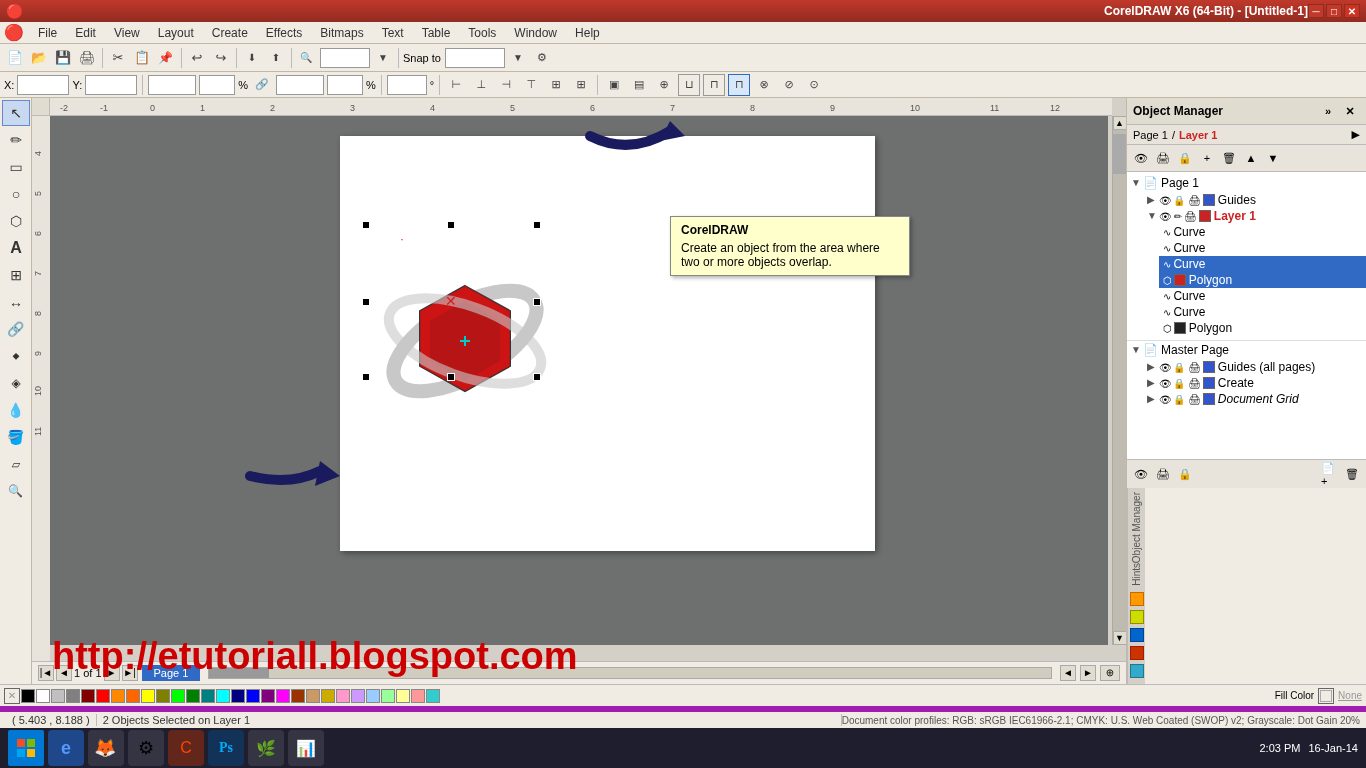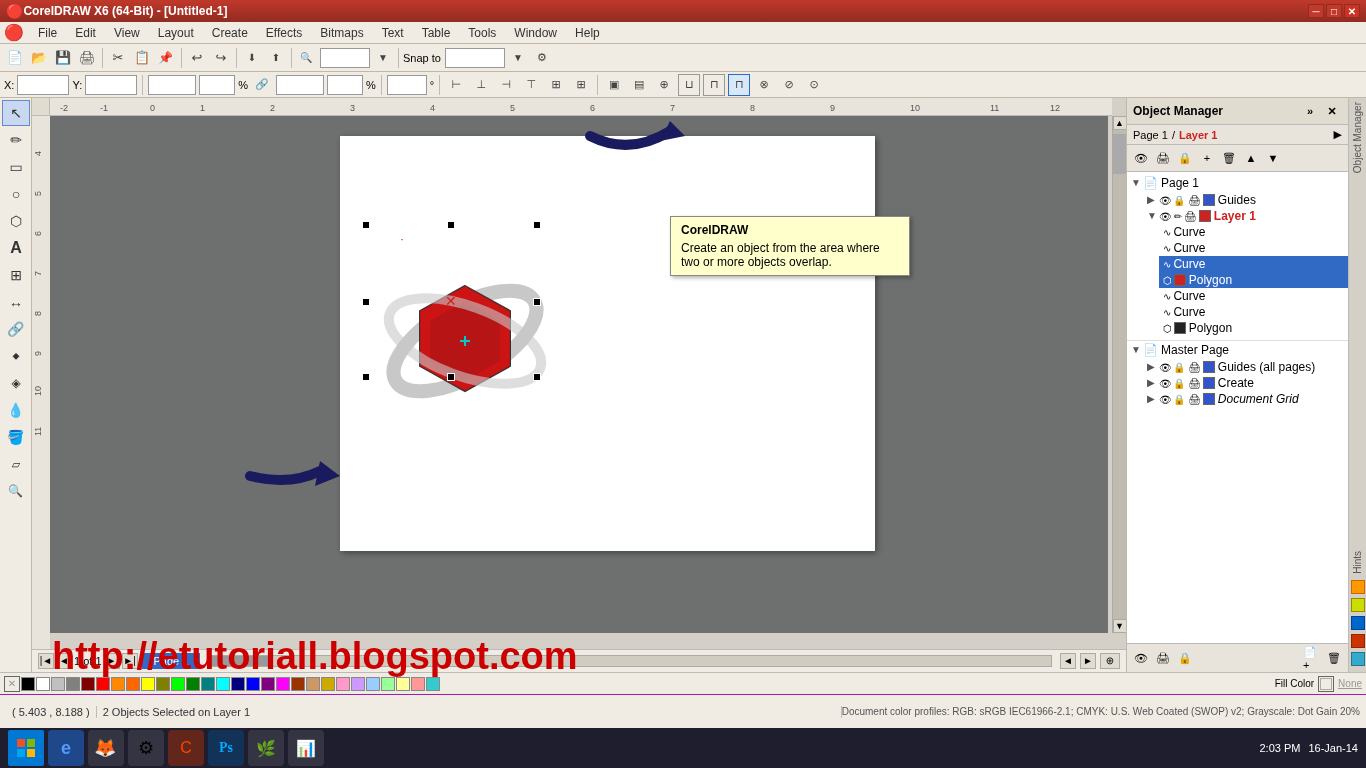--- a/index.html
+++ b/index.html
@@ -67,21 +67,21 @@
     .tree-indent-1 { margin-left: 16px; }
     .tree-indent-2 { margin-left: 32px; }
     .tree-toggle { width: 12px; height: 12px; font-size: 10px; color: #555; flex-shrink: 0; }
     .tree-icon { width: 16px; height: 16px; margin-right: 2px; display: flex; align-items: center; justify-content: center; font-size: 11px; flex-shrink: 0; }
     .color-swatch { width: 12px; height: 12px; border: 1px solid #666; margin-right: 3px; flex-shrink: 0; }
     .item-label { font-size: 12px; }
     .nav-btn { width: 16px; height: 16px; background: #e0dcd0; border: 1px solid #aaa; font-size: 10px; display: flex; align-items: center; justify-content: center; cursor: pointer; }
     #page-tab { background: #316ac5; color: white; padding: 2px 12px; font-size: 11px; cursor: pointer; }
 
     
-    #statusbar { height: 34px; background: #f0ece4; border-top: 1px solid #a21caf; display: flex; align-items: center; padding: 0 6px; font-size: 11px; color: #333; }
+    #statusbar { height: 22px; background: #f0ece4; border-top: 6px solid #a21caf; display: flex; align-items: center; padding: 0 6px; font-size: 11px; color: #333; }
     .status-section { padding: 0 6px; border-right: 1px solid #bbb; }
 
     
     #colorbar { height: 22px; background: #f0ece4; border-top: 1px solid #bbb; display: flex; align-items: center; padding: 0 4px; gap: 1px; }
     .color-cell { width: 14px; height: 14px; border: 1px solid #888; cursor: pointer; flex-shrink: 0; }
 
     
     #watermark { position: absolute; bottom: 110px; left: 60px; font-size: 42px; font-weight: bold; color: #cc0000; font-family: Arial; z-index: 50; }
 
     
@@ -104,21 +104,21 @@
     #work-area { display: flex; flex: 1; overflow: hidden; }
     #canvas-section { flex: 1; display: flex; flex-direction: column; overflow: hidden; position: relative; }
   </style>
 </head>
 <body>
 
 <div id="full-layout">
 
   <div id="titlebar">
     <span style="font-size:14px;">🔴</span>
-    <span style="flex:1;text-align:left;font-size:12px;">CorelDRAW X6 (64-Bit) - [Untitled-1]</span>
+    <span style="flex:1;text-align:right;font-size:12px;">CorelDRAW X6 (64-Bit) - [Untitled-1]</span>
     <div style="display:flex;gap:2px;">
       <div class="win-btn">─</div>
       <div class="win-btn">□</div>
       <div class="win-btn" style="background:#cc3322;">✕</div>
     </div>
   </div>
 
   <div id="menubar">
     <span style="font-size:16px;color:#cc2200;margin-right:4px;">🔴</span>
     <span class="menu-item">File</span>
@@ -329,21 +329,21 @@
         <div style="flex:1;height:12px;background:#d0ccc0;border:1px solid #aaa;margin:0 4px;">
           <div style="width:60px;height:100%;background:#999;"></div>
         </div>
         <div class="nav-btn">◄</div>
         <div class="nav-btn">►</div>
         <div class="nav-btn" style="width:20px;">⊕</div>
       </div>
 
     </div>
 
-    <div id="right-panel" style="display:flex;flex-direction:row;">
+    <div id="right-panel" style="display:flex;flex-direction:column;">
       <div style="flex:1;display:flex;flex-direction:column;">
         <div id="obj-manager-header">
           <span>Object Manager</span>
           <div style="display:flex;gap:2px;">
             <div class="om-btn">»</div>
             <div class="om-btn">✕</div>
           </div>
         </div>
 
         <div style="display:flex;align-items:center;padding:3px 6px;background:#e8e4dc;border-bottom:1px solid #bbb;font-size:11px;gap:4px;">

